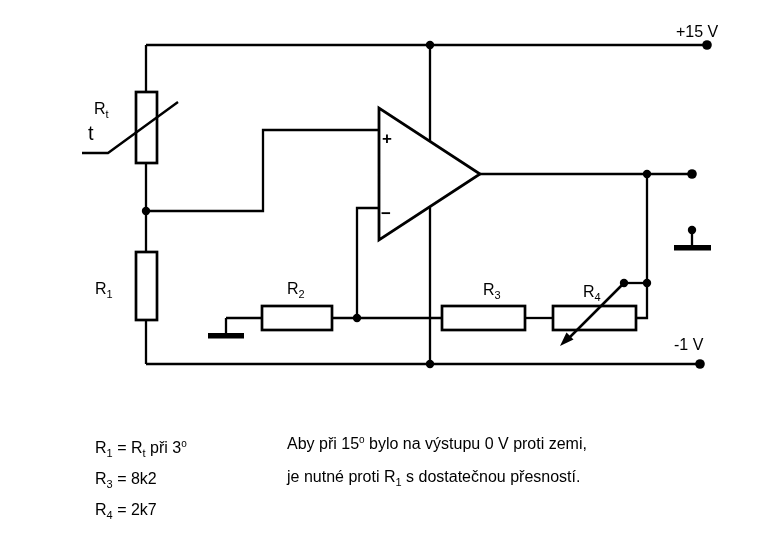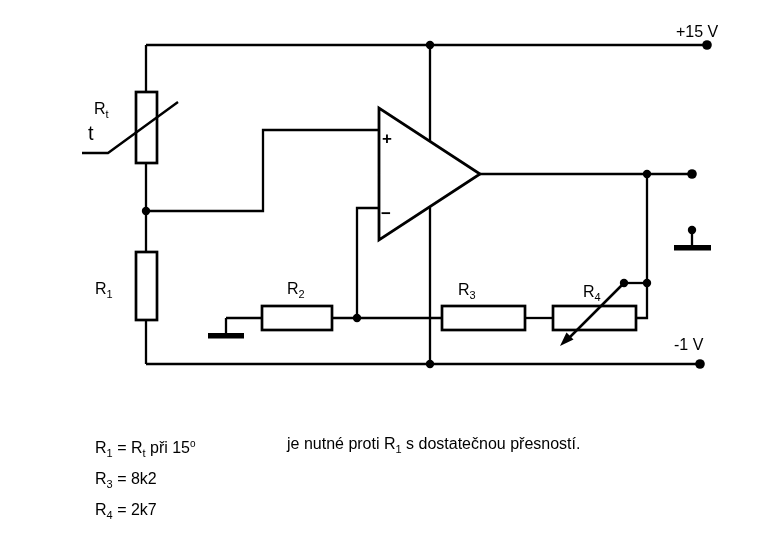--- a/index.html
+++ b/index.html
@@ -78,29 +78,30 @@
   </svg>
 
   <div class="clabel" style="left:676px;top:24px">+15 V</div>
   <div class="clabel" style="left:674px;top:337px">-1 V</div>
 
   <div class="clabel" style="left:94px;top:101px"><span>R</span><sub>t</sub></div>
   <div class="clabel t-big" style="left:88px;top:123px">t</div>
 
   <div class="clabel" style="left:95px;top:281px"><span>R</span><sub>1</sub></div>
   <div class="clabel" style="left:287px;top:281px"><span>R</span><sub>2</sub></div>
-  <div class="clabel" style="left:458px;top:282px"><span>R</span><sub>3</sub></div>
+  <div class="clabel" style="left:483px;top:282px"><span>R</span><sub>3</sub></div>
   <div class="clabel" style="left:583px;top:284px"><span>R</span><sub>4</sub></div>
 
   <div class="clabel opsign" style="left:382px;top:130px">+</div>
   <div class="clabel opsign" style="left:381px;top:205px">−</div>
 
   <div class="notes notes-left">
-    <div><span>R</span><sub>1</sub><span> = R</span><sub>t</sub><span> při 15</span><sup>o</sup></div>
+    <div><span>R</span><sub>1</sub><span> = R</span><sub>t</sub><span> při 3</span><sup>o</sup></div>
     <div><span>R</span><sub>3</sub><span> = 8k2</span></div>
     <div><span>R</span><sub>4</sub><span> = 2k7</span></div>
   </div>
 
   <div class="notes notes-right">
+    <div><span>Aby při 15</span><sup>o</sup><span> bylo na výstupu 0 V proti zemi,</span></div>
     <div><span>je nutné proti R</span><sub>1</sub><span> s dostatečnou přesností.</span></div>
   </div>
 
 </div>
 
 </body></html>

